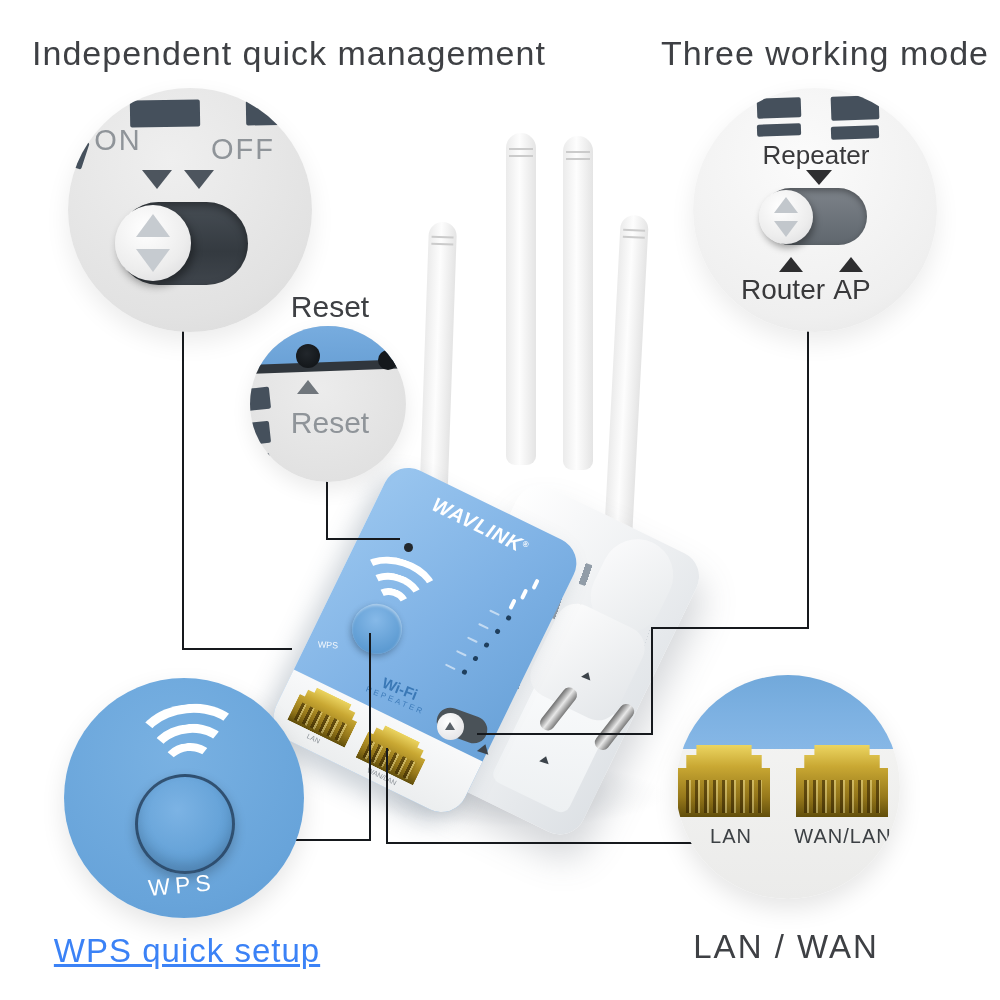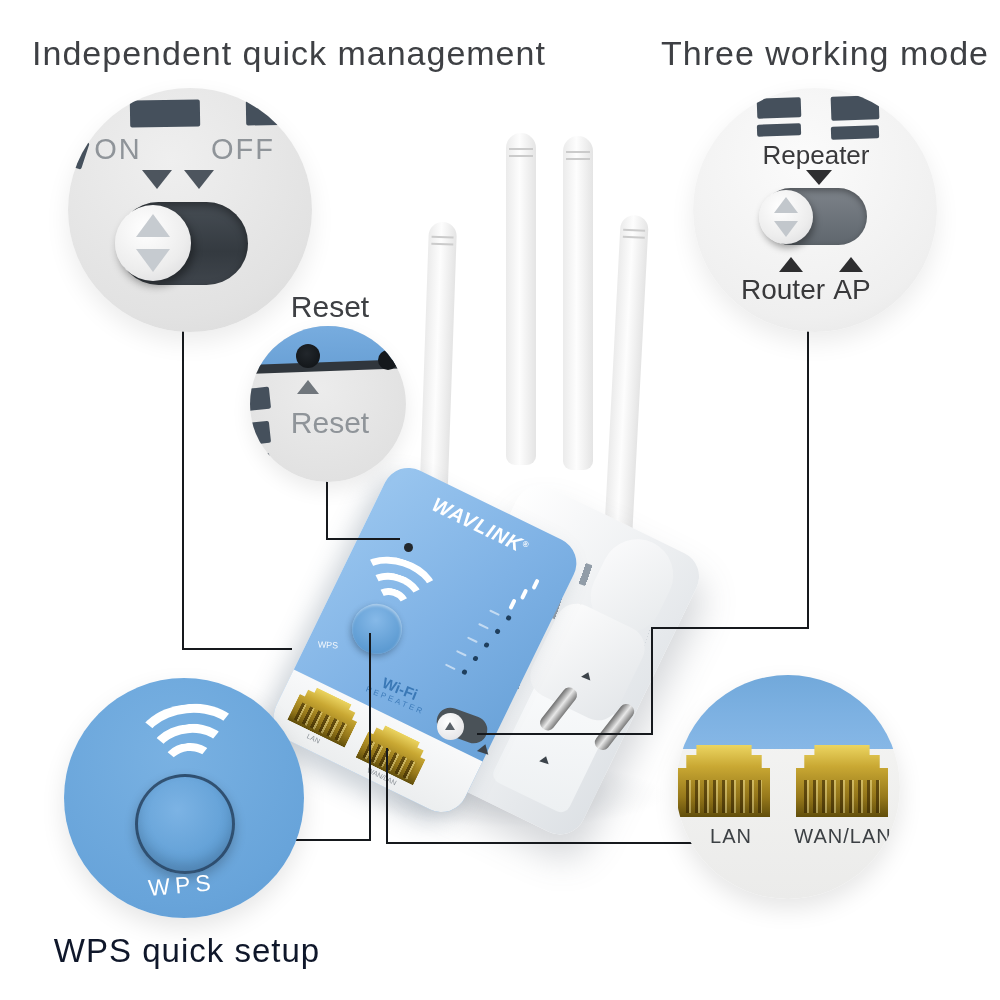--- a/index.html
+++ b/index.html
@@ -154,21 +154,21 @@
               border-left:5px solid transparent;border-right:5px solid transparent;border-bottom:7px solid #3c434a;"></div>
   <div style="position:absolute;left:582px;top:672px;width:0;height:0;z-index:6;transform:rotate(22deg);
               border-left:5px solid transparent;border-right:5px solid transparent;border-bottom:7px solid #3c434a;"></div>
 
   <div class="circle" style="left:68px;top:88px;width:244px;height:244px;z-index:8;
               background:radial-gradient(circle at 42% 30%,#efefef,#e2e2e2 70%,#d8d8d8);
               box-shadow:0 10px 25px rgba(0,0,0,.08);">
     <div class="slot" style="left:62px;top:12px;width:70px;height:27px;transform:rotate(-1deg);"></div>
     <div class="slot" style="left:178px;top:12px;width:60px;height:25px;transform:rotate(-1deg);"></div>
     <div class="slot" style="left:-10px;top:50px;width:28px;height:28px;transform:rotate(18deg);"></div>
-    <div class="abs txt" style="left:10px;top:45px;width:80px;text-align:center;font-size:29px;letter-spacing:2px;color:#8f9499;">ON</div>
+    <div class="abs txt" style="left:10px;top:36px;width:80px;text-align:center;font-size:29px;letter-spacing:2px;color:#8f9499;">ON</div>
     <div class="abs txt" style="left:135px;top:45px;width:80px;text-align:center;font-size:29px;letter-spacing:2px;color:#8f9499;">OFF</div>
     <div style="position:absolute;left:74px;top:82px;width:0;height:0;border-left:15px solid transparent;border-right:15px solid transparent;border-top:19px solid #4d555e;"></div>
     <div style="position:absolute;left:116px;top:82px;width:0;height:0;border-left:15px solid transparent;border-right:15px solid transparent;border-top:19px solid #4d555e;"></div>
     <div class="abs" style="left:49px;top:114px;width:131px;height:83px;border-radius:42px;
                 background:linear-gradient(180deg,#474e55,#343a40 60%,#3f454c);
                 box-shadow:inset 0 4px 8px rgba(0,0,0,.4);"></div>
     <div class="abs" style="left:47px;top:117px;width:76px;height:76px;border-radius:50%;
                 background:radial-gradient(circle at 40% 32%,#ffffff,#ededed 60%,#d7d7d9);
                 box-shadow:3px 5px 9px rgba(0,0,0,.38);">
       <div style="position:absolute;left:21px;top:9px;width:0;height:0;border-left:17px solid transparent;border-right:17px solid transparent;border-bottom:23px solid #c6cbd0;"></div>
@@ -222,30 +222,31 @@
       <div class="arc" style="left:70px;top:26px;width:94px;height:64px;border-width:9px;transform:rotate(-6deg);"></div>
       <div class="arc" style="left:84px;top:46px;width:66px;height:46px;border-width:9px;transform:rotate(-6deg);"></div>
       <div class="arc" style="left:98px;top:65px;width:38px;height:28px;border-width:8px;transform:rotate(-6deg);"></div>
     </div>
     <div class="abs" style="left:71px;top:96px;width:94px;height:94px;border-radius:50%;
                 background:radial-gradient(circle at 42% 35%,#7cb3e4,#62a0d6 65%,#5793cc);
                 border:3px solid rgba(25,45,70,.7);
                 box-shadow:inset 0 -8px 12px rgba(0,0,0,.15), 0 5px 12px rgba(0,0,0,.22);"></div>
     <div class="abs txt" style="left:48px;top:194px;width:140px;text-align:center;font-size:23px;letter-spacing:5px;color:#ffffff;transform:rotate(-5deg);">WPS</div>
   </div>
-  <div class="abs txt" style="left:27px;top:932px;width:320px;text-align:center;font-size:33px;letter-spacing:1px;color:#0f172a;z-index:8;">WPS quick setup</div>
+  <div class="abs txt" style="left:27px;top:932px;width:320px;text-align:center;font-size:33px;letter-spacing:1px;color:#3b82f6;z-index:8;text-decoration:underline;">WPS quick setup</div>
 
   <div class="circle" style="left:676px;top:675px;width:224px;height:224px;z-index:8;
               background:linear-gradient(180deg,#f6f6f4 0%,#ebebea 100%);
               box-shadow:0 10px 25px rgba(0,0,0,.10);">
     <div class="abs" style="left:-10px;top:-12px;width:244px;height:86px;
                 background:linear-gradient(180deg,#6ea6d8,#7db1e2 60%,#86b7e6);"></div>
     <div class="gold" style="left:2px;top:70px;width:92px;height:72px;">
       <div class="goldpins"></div>
     </div>
     <div class="gold" style="left:120px;top:70px;width:92px;height:72px;">
       <div class="goldpins"></div>
     </div>
     <div class="abs txt" style="left:10px;top:150px;width:90px;text-align:center;font-size:20px;letter-spacing:1px;color:#3c4044;">LAN</div>
     <div class="abs txt" style="left:117px;top:150px;width:100px;text-align:center;font-size:20px;letter-spacing:1px;color:#3c4044;">WAN/LAN</div>
   </div>
+  <div class="abs txt" style="left:626px;top:928px;width:320px;text-align:center;font-size:33px;letter-spacing:2px;color:#3e4044;z-index:8;">LAN / WAN</div>
 
 </div>
 
 </body></html>

